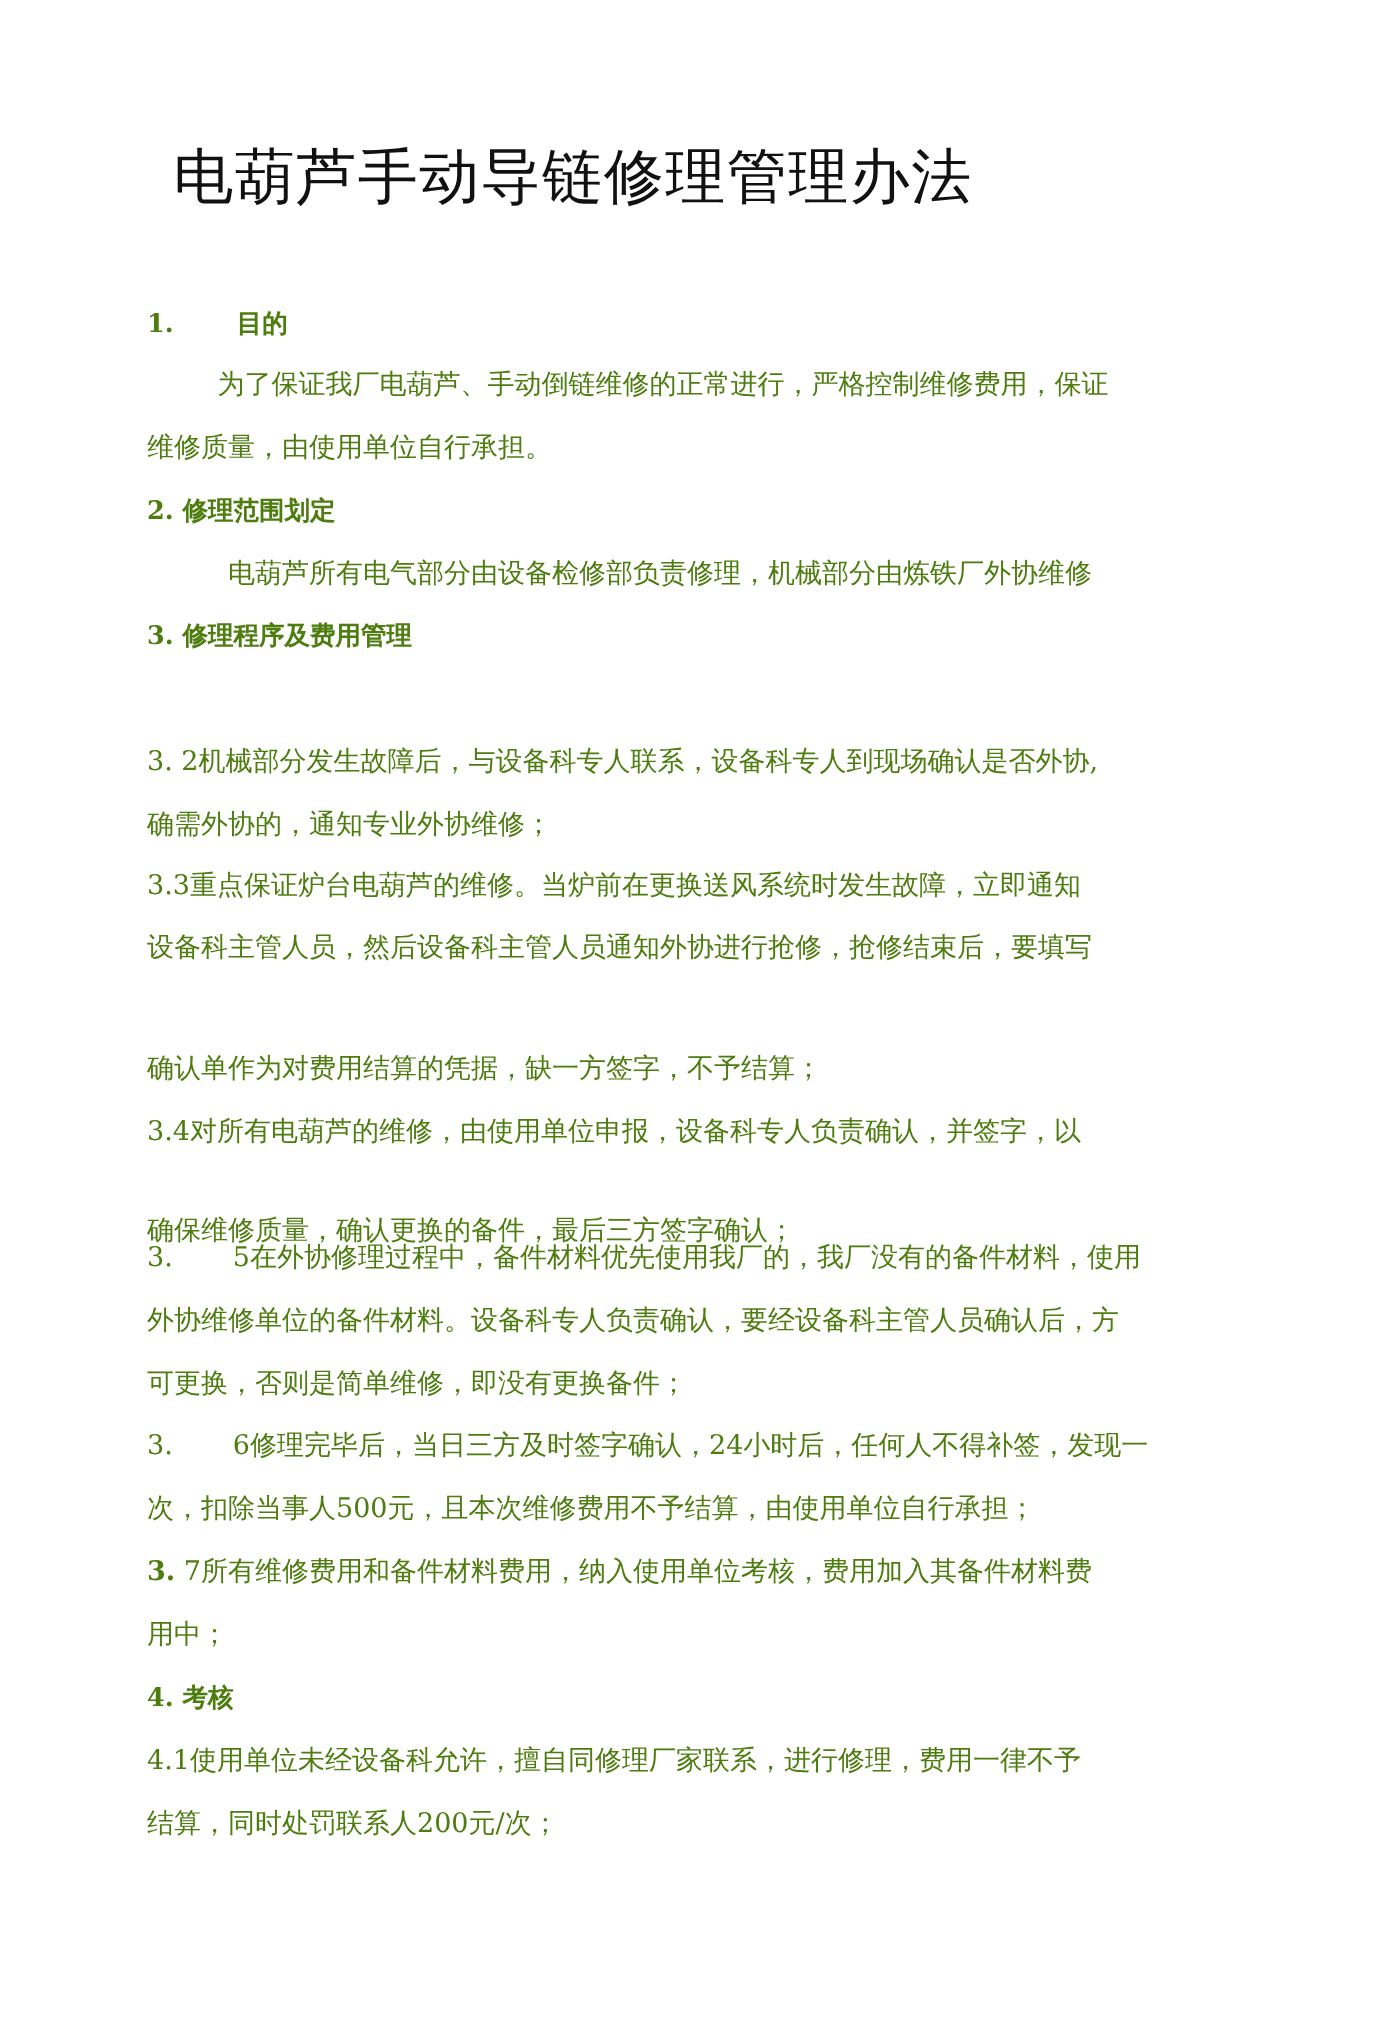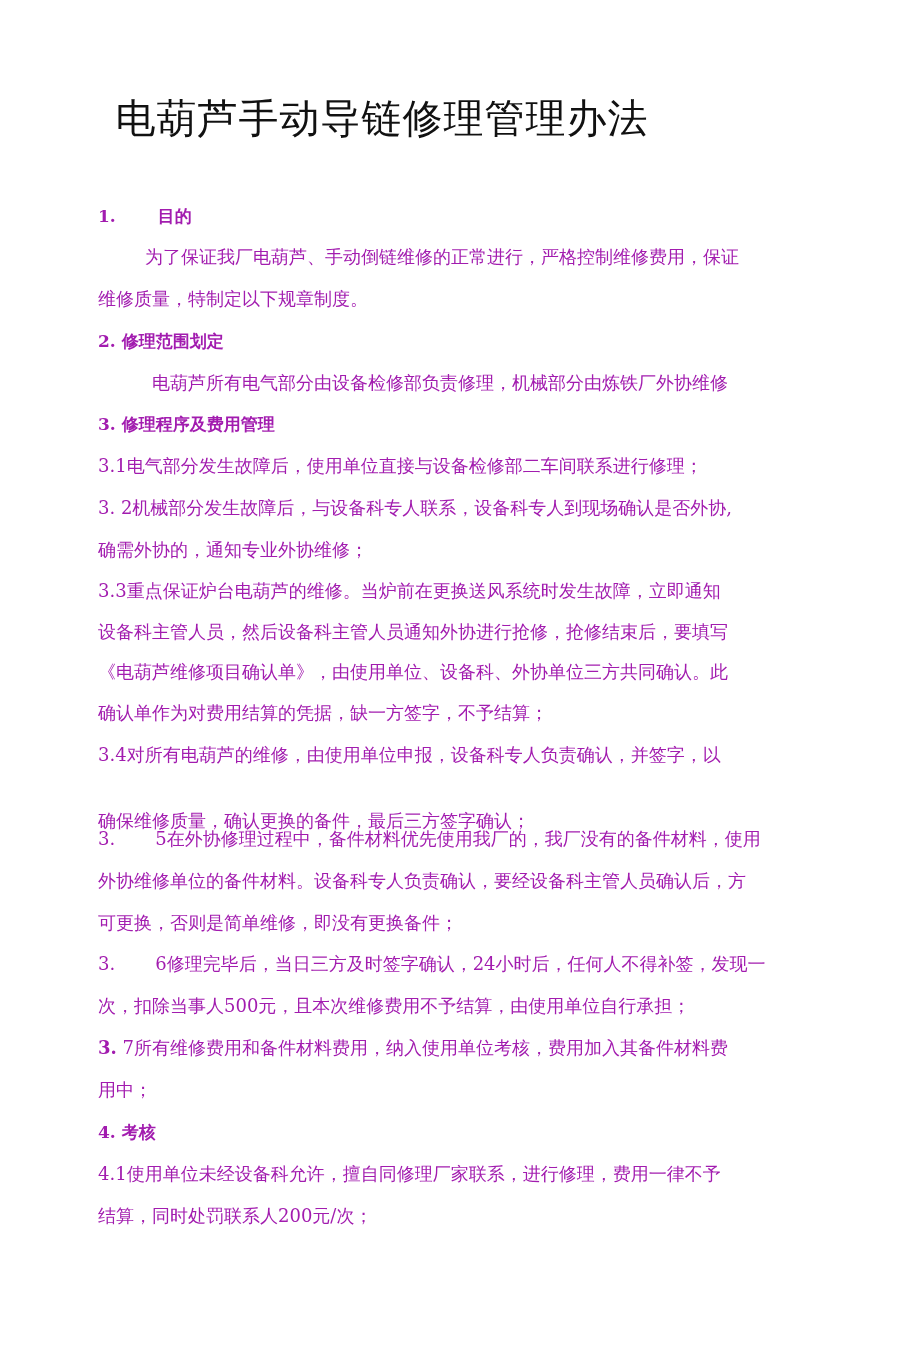--- a/index.html
+++ b/index.html
@@ -34,21 +34,21 @@
       color: #111;
       margin: 0;
       line-height: 60px;
     }
     .line {
       position: absolute;
       left: 98px;
       font-size: 18px;
       line-height: 26px;
       white-space: nowrap;
-      color: #a21caf;
+      color: #4d7c0f;
       margin: 0;
     }
     .heading {
       font-weight: bold;
       font-size: 17px;
     }
     .num-gap {
       display: inline-block;
       width: 42px;
     }
@@ -63,39 +63,37 @@
 <body>
 
 <div class="page">
 
   <h1 class="title">电葫芦手动导链修理管理办法</h1>
 
   <p class="line heading" style="top:203px;">
     <span>1.</span><span class="num-gap"></span><span>目的</span>
   </p>
   <p class="line indent1" style="top:244px;">为了保证我厂电葫芦、手动倒链维修的正常进行，严格控制维修费用，保证</p>
-  <p class="line" style="top:286px;">维修质量，特制定以下规章制度。</p>
+  <p class="line" style="top:286px;">维修质量，由使用单位自行承担。</p>
 
   <p class="line heading" style="top:328px;">
     <span>2.</span> <span>修理范围划定</span>
   </p>
   <p class="line indent2" style="top:370px;">电葫芦所有电气部分由设备检修部负责修理，机械部分由炼铁厂外协维修</p>
 
   <p class="line heading" style="top:411px;">
     <span>3.</span> <span>修理程序及费用管理</span>
   </p>
 
-  <p class="line" style="top:453px;">3.1电气部分发生故障后，使用单位直接与设备检修部二车间联系进行修理；</p>
 
   <p class="line" style="top:495px;">3. 2机械部分发生故障后，与设备科专人联系，设备科专人到现场确认是否外协,</p>
   <p class="line" style="top:537px;text-align:center;">确需外协的，通知专业外协维修；</p>
 
   <p class="line" style="top:578px;">3.3重点保证炉台电葫芦的维修。当炉前在更换送风系统时发生故障，立即通知</p>
   <p class="line" style="top:619px;">设备科主管人员，然后设备科主管人员通知外协进行抢修，抢修结束后，要填写</p>
-  <p class="line" style="top:659px;">《电葫芦维修项目确认单》，由使用单位、设备科、外协单位三方共同确认。此</p>
   <p class="line" style="top:700px;">确认单作为对费用结算的凭据，缺一方签字，不予结算；</p>
 
   <p class="line" style="top:742px;">3.4对所有电葫芦的维修，由使用单位申报，设备科专人负责确认，并签字，以</p>
   <p class="line" style="top:784px;margin-top:24px;">确保维修质量，确认更换的备件，最后三方签字确认；</p>
 
   <p class="line" style="top:826px;">
     <span>3.</span><span class="num-gap-wide"></span><span>5在外协修理过程中，备件材料优先使用我厂的，我厂没有的备件材料，使用</span>
   </p>
   <p class="line" style="top:868px;">外协维修单位的备件材料。设备科专人负责确认，要经设备科主管人员确认后，方</p>
   <p class="line" style="top:910px;">可更换，否则是简单维修，即没有更换备件；</p>

